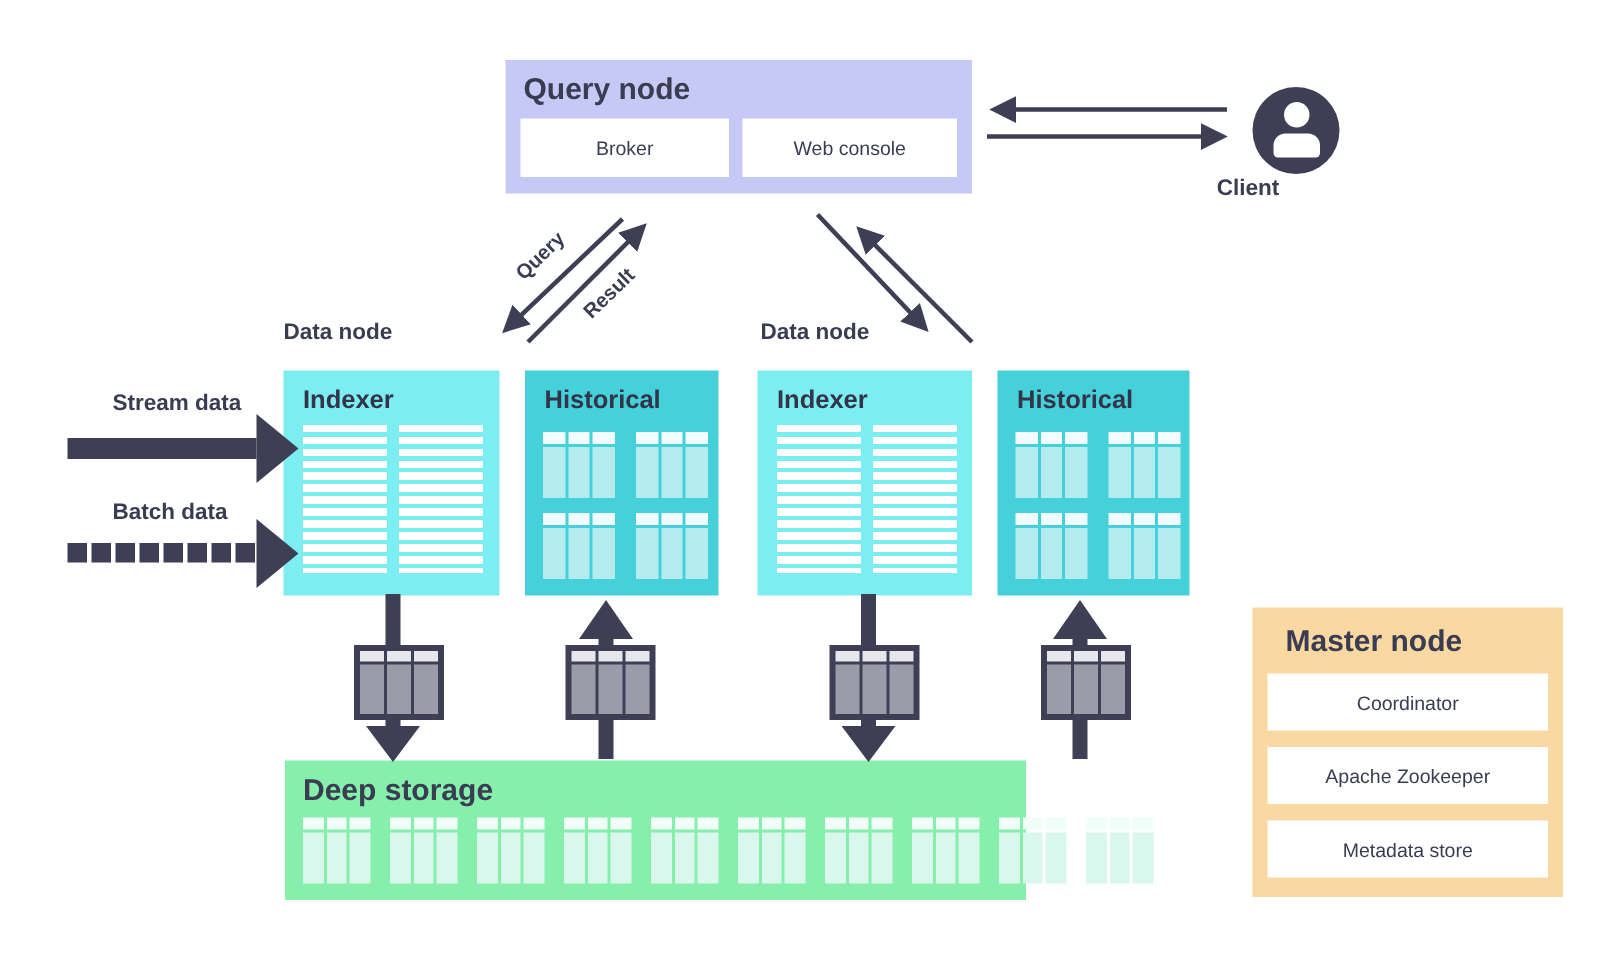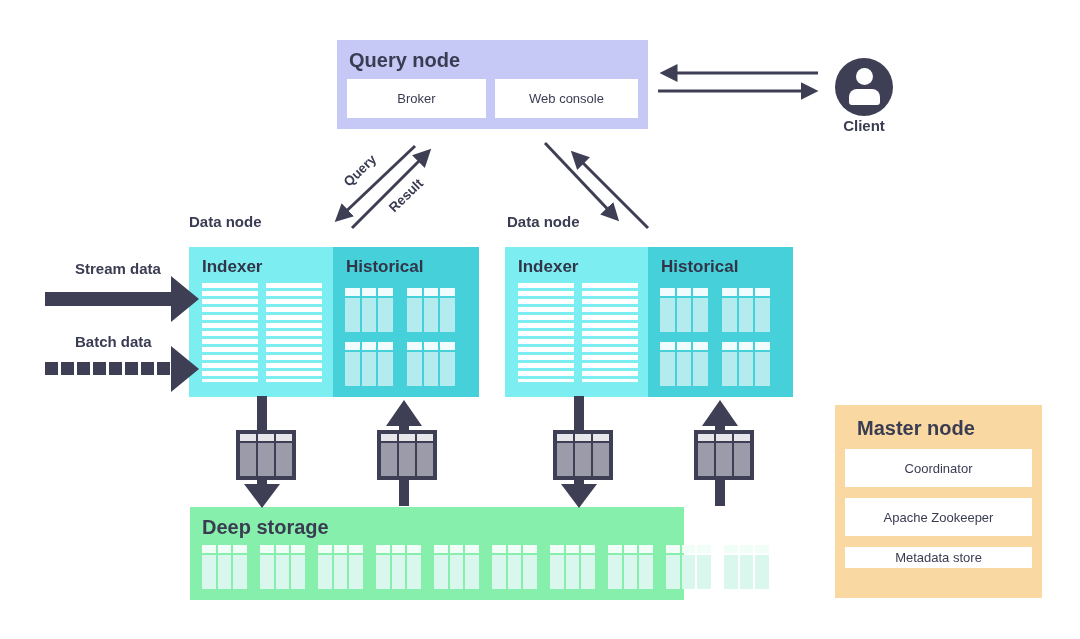--- a/index.html
+++ b/index.html
@@ -11,24 +11,24 @@
   .query-node{left:337px;top:40px;width:311px;height:89px;background:#c6c9f6;}
   .node-title{position:absolute;left:12px;top:9px;font-size:20px;font-weight:600;color:#3a3c52;white-space:nowrap;}
   .comp-box{position:absolute;background:#ffffff;display:flex;align-items:center;justify-content:center;
             font-size:13px;color:#3a3c52;white-space:nowrap;}
   .broker{left:10px;top:39px;width:139px;height:39px;}
   .webconsole{left:158px;top:39px;width:143px;height:39px;justify-content:center;}
 
   .client-circle{left:835px;top:58px;width:58px;height:58px;border-radius:50%;background:#3e3e54;}
   .client-head{position:absolute;left:21px;top:10px;width:17px;height:17px;border-radius:50%;background:#ffffff;}
   .client-body{position:absolute;left:14px;top:31px;width:31px;height:16px;border-radius:8px 8px 3px 3px;background:#ffffff;}
-  .client-label{left:820px;top:117px;width:88px;text-align:center;font-size:15px;font-weight:700;}
+  .client-label{left:788px;top:117px;width:88px;text-align:center;font-size:15px;font-weight:700;}
 
   .dn-label{top:213px;font-size:15px;font-weight:700;white-space:nowrap;}
-  .data-node{top:247px;height:150px;display:flex;}
+  .data-node{top:247px;height:150px;display:flex;gap:17px;}
   .dn1{left:189px;width:290px;}
   .dn2{left:505px;width:288px;}
   .indexer{position:relative;width:144px;background:#7ceef2;}
   .dn2 .indexer{width:143px;}
   .historical{position:relative;flex:1;background:#46d0da;}
   .half-title{position:absolute;left:13px;top:10px;font-size:17px;font-weight:600;color:#323448;white-space:nowrap;}
   .stripes{position:absolute;top:36px;width:56px;height:99px;
            background:repeating-linear-gradient(to bottom,#ffffff 0 5px,rgba(0,0,0,0) 5px 8px);}
   .s1{left:13px;} .s2{left:77px;}
 
@@ -40,21 +40,21 @@
 
   .deep-storage{left:190px;top:507px;width:494px;height:93px;background:#86efac;}
   .ds-row{position:absolute;left:12px;top:38px;display:flex;gap:13px;}
   .t-green{width:45px;height:44px;flex:0 0 auto;}
   .t-green .hd{background:#f1fdf7;} .t-green .bd{background:#d9f7ec;}
 
   .master-node{left:835px;top:405px;width:207px;height:193px;background:#fad8a2;}
   .master-node .node-title{left:22px;top:12px;}
   .m0{left:10px;top:44px;width:187px;height:38px;}
   .m1{left:10px;top:93px;width:187px;height:38px;align-items:center;}
-  .m2{left:10px;top:142px;width:187px;height:21px;}
+  .m2{left:10px;top:142px;width:187px;height:38px;}
 
   
   .segment-icon{position:absolute;width:52px;height:42px;background:#3e3e54;padding:4px;z-index:7;}
   .segment-icon .table-icon{width:100%;height:100%;grid-template-rows:7px 1fr;}
   .segment-icon .hd{background:#e7e7eb;} .segment-icon .bd{background:#9b9ba9;}
   .g1{left:236px;top:430px;} .g2{left:377px;top:430px;} .g3{left:553px;top:430px;} .g4{left:694px;top:430px;}
 
   
   .io-label{left:29px;font-size:15px;font-weight:700;white-space:nowrap;margin-left:46px;}
   .stream-label{top:260px;} .batch-label{top:333px;}

